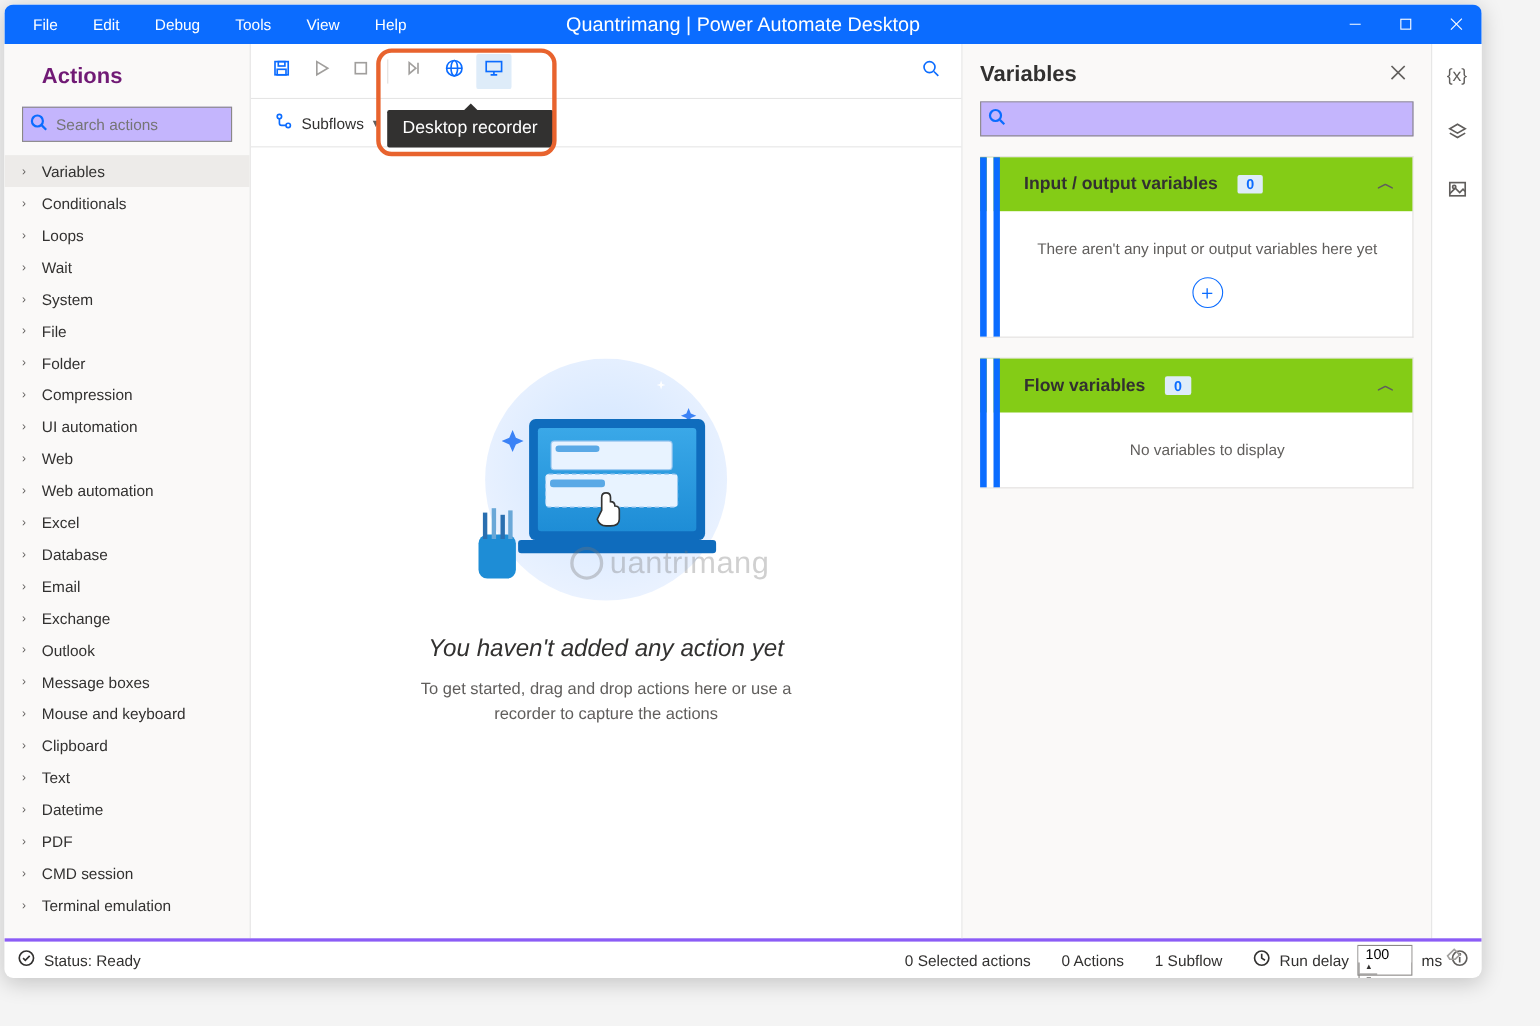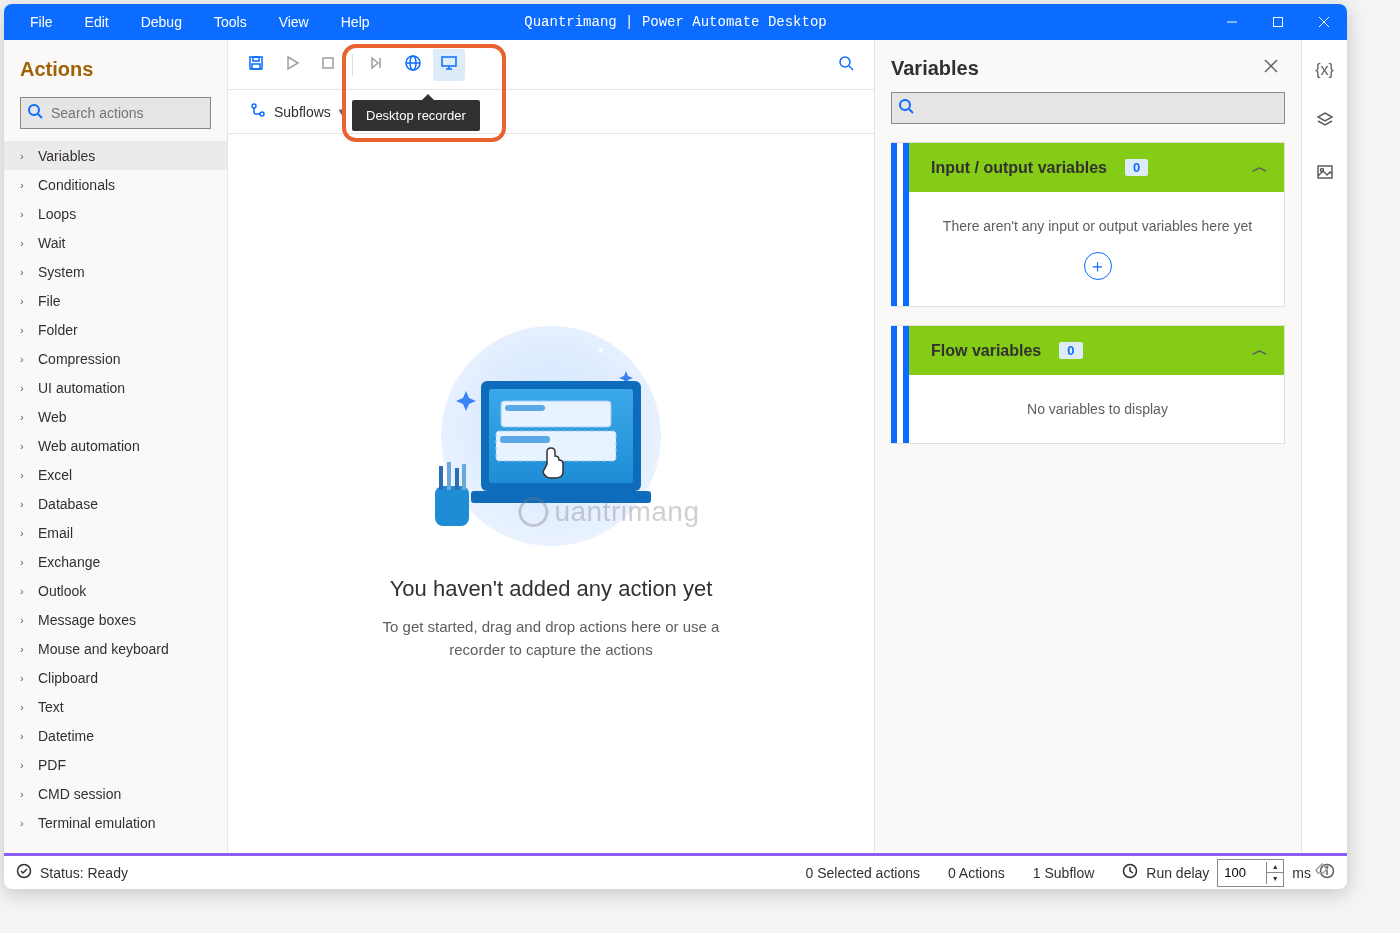--- a/index.html
+++ b/index.html
@@ -9,35 +9,35 @@
     background: #fff; border-radius: 8px; overflow: hidden; box-shadow: 0 4px 20px rgba(0,0,0,.2);
     display: flex; flex-direction: column;
   }
   
   .titlebar {
     height: 36px; background: #0b6cff; color: #fff; display: flex; align-items: center;
     font-size: 14px; padding-left: 10px;
   }
   .menu { display: flex; gap: 0; }
   .menu-item { padding: 8px 16px; cursor: pointer; }
-  .title-text { position:absolute; left:50%; transform:translateX(-50%); font-size: 14px; font-family: Liberation Mono, monospace; }
+  .title-text { position:absolute; left:50%; transform:translateX(-50%); font-size: 18px; }
   .win-controls { margin-left: auto; display: flex; }
   .win-btn { width: 46px; height: 36px; display:flex; align-items:center; justify-content:center; cursor:pointer; }
   .win-btn svg { stroke: #fff; stroke-width: 1; fill: none; }
 
   
   .body { flex: 1; display: flex; min-height: 0; }
   .actions-panel {
     width: 224px; border-right: 1px solid #e5e5e5; display: flex; flex-direction: column;
     background: #faf9f8; padding-top: 12px;
   }
-  .panel-title { font-size: 20px; font-weight: 600; padding: 6px 16px 16px 16px; color: #a16207; }
+  .panel-title { font-size: 20px; font-weight: 600; padding: 6px 16px 16px 16px; color: #701a75; margin-left: 18px; }
   .search-wrap { padding: 0 16px 12px 16px; }
   .search-box {
-    display: flex; align-items: center; border: 1px solid #8a8886; height: 32px; background:#e5e5e5;
+    display: flex; align-items: center; border: 1px solid #8a8886; height: 32px; background:#c4b5fd;
     padding: 0 6px;
   }
   .search-box svg { stroke: #0b6cff; fill: none; stroke-width: 2; }
   .search-box input {
     border: none; outline: none; flex: 1; font-size: 14px; padding-left: 8px; color:#605e5c; background:transparent;
   }
   .action-tree { flex:1; overflow-y: auto; }
   .tree-item {
     display: flex; align-items: center; height: 29px; padding-left: 16px; font-size: 14px;
     color: #323130; cursor: pointer; gap: 8px;
@@ -70,21 +70,21 @@
   .subflow-btn svg { stroke: #0b6cff; fill:none; stroke-width:1.5; }
   .subflow-tab {
     margin-left: 12px; padding: 10px 16px; border-bottom: 2px solid #0b6cff; color:#0b6cff; font-weight:600;
     font-size: 14px;
   }
   .canvas {
     flex:1; display:flex; flex-direction:column; align-items:center; justify-content:center;
     color:#605e5c; padding: 20px;
   }
   .illo { width: 300px; height: 230px; margin-bottom: 20px; position: relative; }
-  .empty-title { font-size: 22px; color:#323130; margin-bottom: 14px; }
+  .empty-title { font-size: 22px; color:#323130; margin-bottom: 14px; font-style: italic; }
   .empty-sub { font-size: 15px; text-align:center; max-width: 380px; line-height:1.5; }
 
   
   .vars-panel {
     width: 426px; display: flex; flex-direction: column; background:#faf9f8;
   }
   .vars-header { display:flex; align-items:center; padding: 14px 16px 10px 16px; }
   .vars-title { font-size: 20px; font-weight:600; color:#323130; flex:1; }
   .vars-close { width:28px; height:28px; display:flex; align-items:center; justify-content:center; cursor:pointer; }
   .vars-body { padding: 0 16px; flex:1; overflow:auto; }
@@ -122,31 +122,31 @@
   .strip-btn { width:32px; height:32px; display:flex; align-items:center; justify-content:center; cursor:pointer; color:#605e5c; font-size:16px; }
 
   
   .statusbar {
     height: 36px; border-top: 3px solid #8b5cf6; display:flex; align-items:center;
     padding: 0 12px; font-size: 14px; color:#323130; gap: 28px;
   }
   .status-left { display:flex; align-items:center; gap:8px; }
   .status-center { margin-left:auto; display:flex; align-items:center; gap:28px; }
   .delay-box {
-    display:flex; align-items:center; border:1px solid #8a8886; height:28px;
+    display:flex; border:1px solid #8a8886; height:28px;flex-direction:column;
   }
   .delay-box input { width:48px; border:none; outline:none; text-align:left; padding-left:6px; font-size:13px; }
   .spin { display:flex; flex-direction:column; border-left:1px solid #8a8886; }
   .spin div { height:11px; width:16px; font-size:7px; display:flex; align-items:center; justify-content:center; cursor:pointer; }
   .spin div:first-child { border-bottom:1px solid #8a8886; }
 
   
   .tooltip {
     position:absolute; top: 60px; left: 124px; background:#323130; color:#fff;
-    font-size:13px; padding: 8px 14px; border-radius:2px; white-space:nowrap;
+    font-size:16px; padding: 8px 14px; border-radius:2px; white-space:nowrap;
   }
   .tooltip::before {
     content:""; position:absolute; top:-6px; left:70px; border:6px solid transparent;
     border-bottom-color:#323130; border-top:none;
   }
 
   
   .annotate {
     position:absolute; top: 4px; left: 114px; width: 164px; height: 98px;
     border: 4px solid #e8632e; border-radius: 14px; pointer-events: none;

